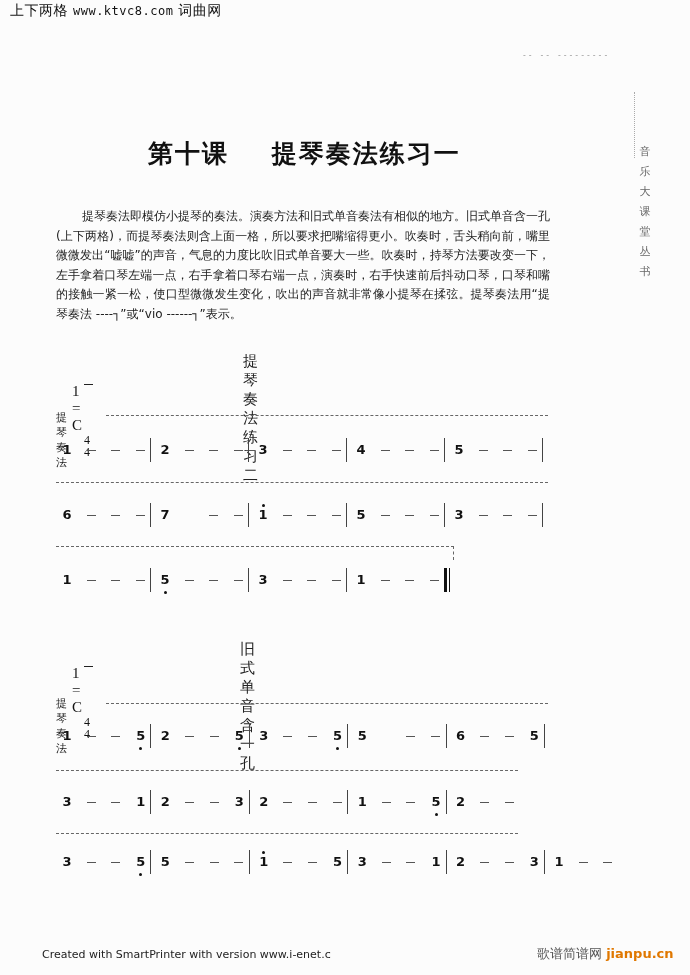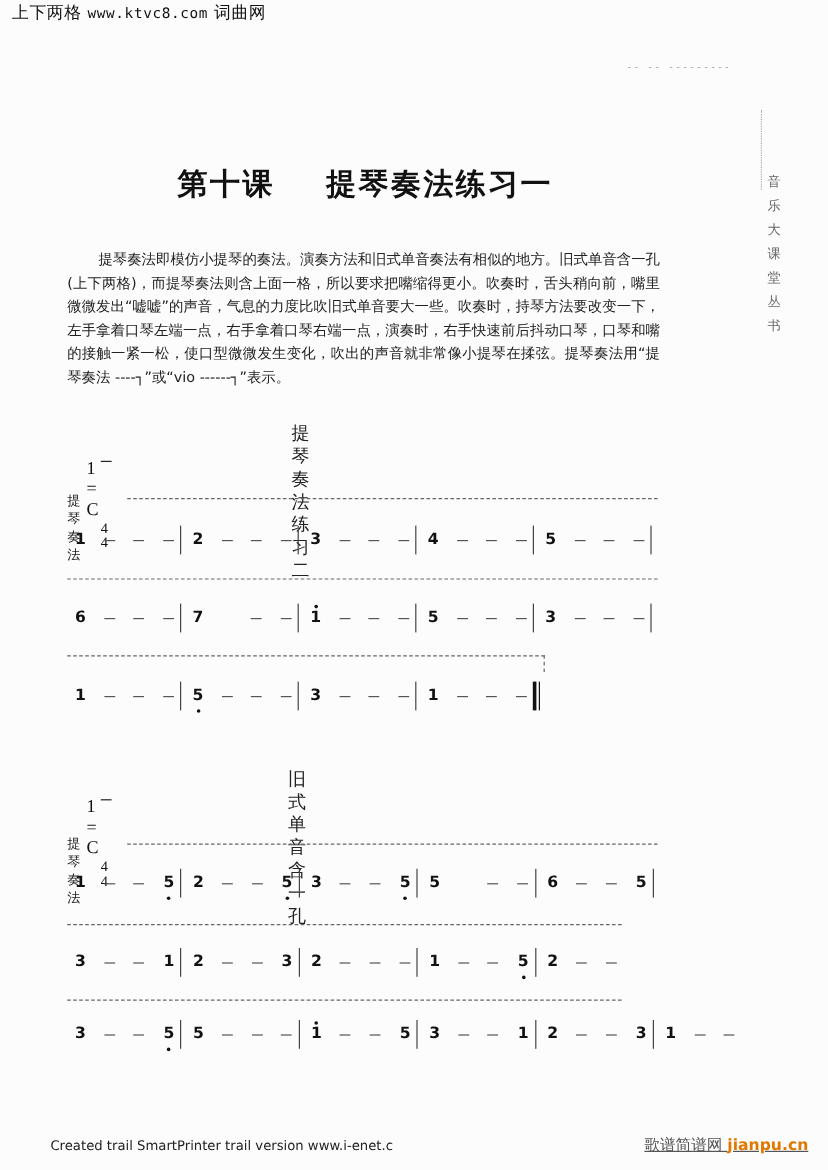--- a/index.html
+++ b/index.html
@@ -23,21 +23,21 @@
   .dash-line { height: 0; border-top: 1.5px dashed #666; }
   .staff-row { height: 26px; }
   .bar { position: absolute; top: 0; display: flex; align-items: center; height: 26px; font-weight: bold; font-size: 13px; }
   .note { position: absolute; text-align: center; width: 14px; top: 4px; font-weight: bold; font-size: 13px; color: #111; }
   .dash { position: absolute; top: 12px; width: 9px; height: 0; border-top: 1.5px solid #555; }
   .barline { position: absolute; top: 0; width: 0; height: 24px; border-left: 1.5px solid #444; }
   .barline.final { width: 2px; border-left: 3px solid #111; border-right: 1px solid #111; }
   .dot-below { position: absolute; width: 3px; height: 3px; background: #111; border-radius: 50%; }
   .dot-above { position: absolute; width: 3px; height: 3px; background: #111; border-radius: 50%; }
   .footer { left: 42px; top: 948px; font-size: 11px; color: #222; }
-  .footer-right { left: 537px; top: 945px; font-size: 13px; color: #555; text-decoration: underline; }
+  .footer-right { left: 537px; top: 945px; font-size: 13px; color: #555; }
   .footer-right .brand { color: #e07800; font-weight: bold; }
 </style>
 </head>
 <body>
 
 <div class="abs watermark">
   <span>上下两格 </span><span class="url">www.ktvc8.com</span><span> 词曲网</span>
 </div>
 
 <div class="abs top-dashes">-- --   ---------</div>
@@ -231,14 +231,14 @@
       <div class="dash" style="left: 424.2px;"></div>
       <div class="dash" style="left: 448.8px;"></div>
       <div class="note" style="left: 471.4px;">3</div>
       <div class="barline" style="left: 488px;"></div>
       <div class="note" style="left: 496px;">1</div>
       <div class="dash" style="left: 522.6px;"></div>
       <div class="dash" style="left: 547.2px;"></div>
     </div>
   </div>
 
-<div class="abs footer">Created trail SmartPrinter trail version www.i-enet.c</div>
+<div class="abs footer">Created with SmartPrinter with version www.i-enet.c</div>
 <div class="abs footer-right"><span>歌谱简谱网 </span><span class="brand">jianpu.cn</span></div>
 
 </body></html>

